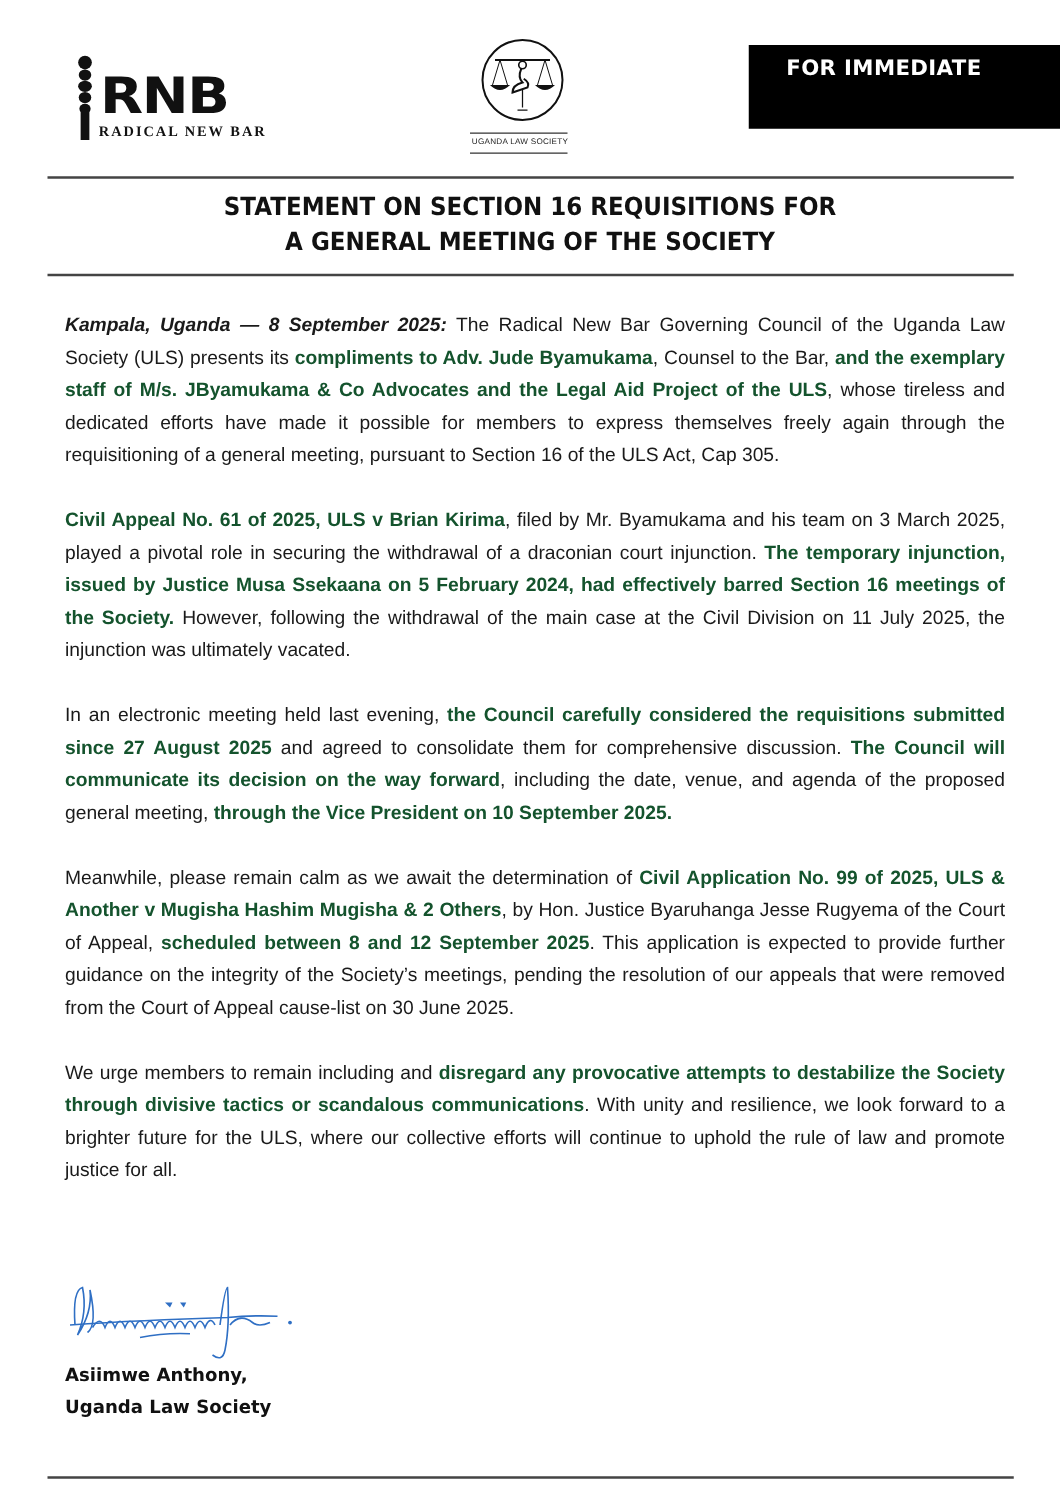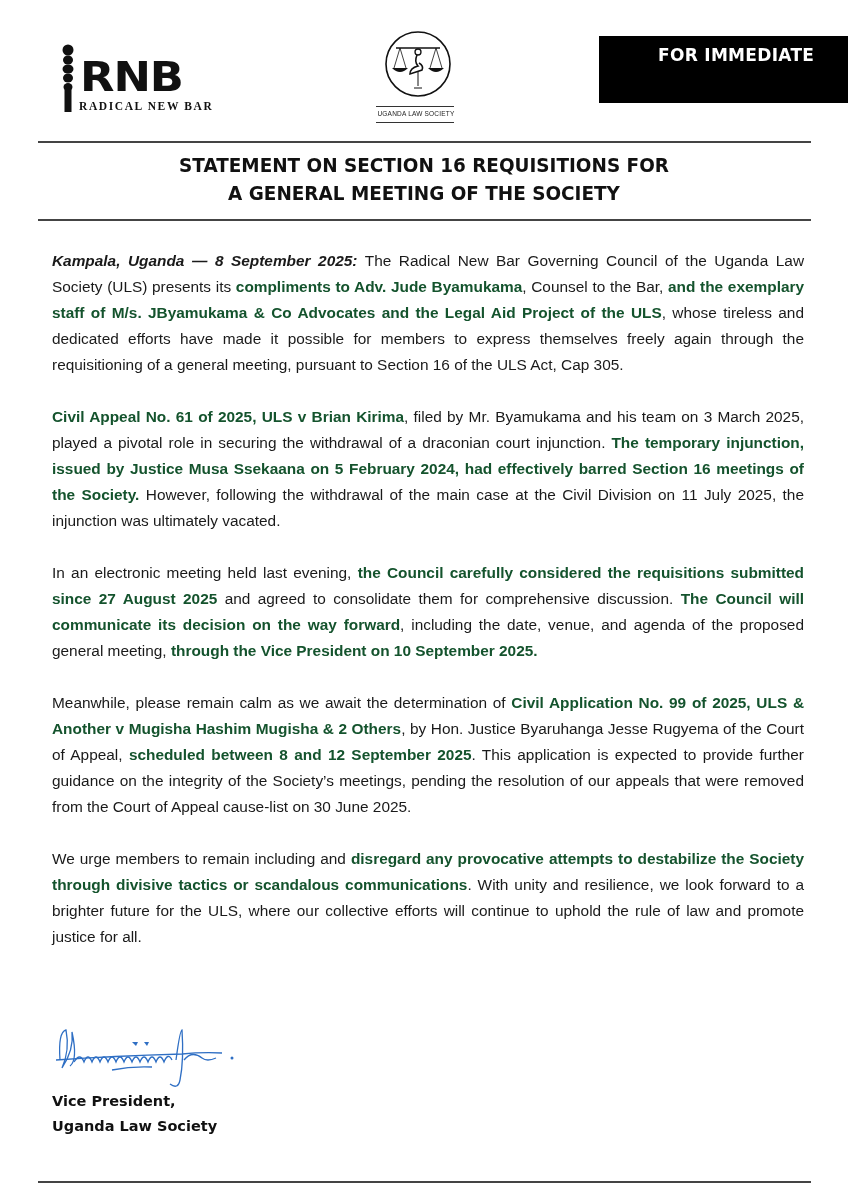--- a/index.html
+++ b/index.html
@@ -11,21 +11,21 @@
   .rnb-mark { position: absolute; left: 0; top: 0; width: 20px; height: 68px; }
   .rnb-letters { position: absolute; left: 22px; top: 10px; font-family: "DejaVu Sans", sans-serif; font-weight: bold; font-size: 40px; letter-spacing: -1px; line-height: 46px; color: #111; transform: scaleX(1.12); transform-origin: left; }
   .rnb-sub { position: absolute; left: 21px; top: 56px; font-family: Liberation Serif, serif; font-weight: bold; font-size: 11.5px; letter-spacing: 1.6px; color: #111; white-space: nowrap; }
 
   .uls-logo { position: absolute; left: 374px; top: 30px; width: 100px; height: 75px; }
   .uls-emblem { position: absolute; left: 10px; top: 0; width: 68px; height: 68px; }
   .uls-rule { position: absolute; left: 2px; width: 78px; height: 1px; background: #333; }
   .uls-text { position: absolute; left: 2px; top: 80px; width: 80px; font-size: 6.5px; text-align: center; letter-spacing: 0.2px; color: #222; white-space: nowrap; }
 
   .release-box { position: absolute; left: 599px; top: 36px; width: 249px; height: 67px; background: #000; color: #fff; padding: 8px 0 0 30px; }
-  .release-box span { display: block; font-family: "DejaVu Sans", sans-serif; font-weight: bold; font-size: 17px; line-height: 22px; letter-spacing: 0.3px; margin-left: 29px; }
+  .release-box span { display: block; font-family: "DejaVu Sans", sans-serif; font-weight: bold; font-size: 17px; line-height: 22px; letter-spacing: 0.3px; }
 
   
   .rule { position: absolute; left: 38px; width: 773px; height: 2px; background: #444; }
   .title { position: absolute; left: 0; top: 151px; width: 848px; text-align: center; font-family: "DejaVu Sans", sans-serif; font-weight: bold; font-size: 20px; line-height: 28px; color: #111; transform: scaleX(0.92); }
 
   
   .body { position: absolute; left: 52px; top: 248px; width: 752px; font-size: 15.4px; line-height: 26px; text-align: justify; color: #1a1a1a; }
   .body p { margin-bottom: 26px; }
   .body b { font-weight: bold; color: #14532d; }
   .body i { font-style: italic; font-weight: bold; }
@@ -98,16 +98,16 @@
     <path d="M22 42 Q28 32 32 42 Q36 32 40 42 Q44 32 48 42 Q52 32 56 42 Q60 32 64 42 Q68 32 72 42 Q76 32 80 42 Q84 32 88 42 Q92 32 96 42 Q100 32 104 42 Q108 32 112 42 Q116 32 120 40"></path>
     <path d="M124 40 Q128 10 130 10 Q132 40 128 60 Q126 70 118 64"></path>
     <path d="M132 40 Q140 30 150 38 Q155 42 164 38"></path>
     <path d="M60 50 Q80 46 100 47"></path>
   </g>
   <circle cx="180" cy="38" r="1.5" fill="#2f6fc4"></circle>
   <path d="M80 22 L84 26 L86 22" fill="#2f6fc4"></path>
   <path d="M92 22 L95 26 L97 22" fill="#2f6fc4"></path>
 </svg>
 <div class="sign-block">
-  <div>Vice President,</div>
+  <div>Asiimwe Anthony,</div>
   <div>Uganda Law Society</div>
 </div>
 <div class="bottom-rule"></div>
 
 </body></html>

